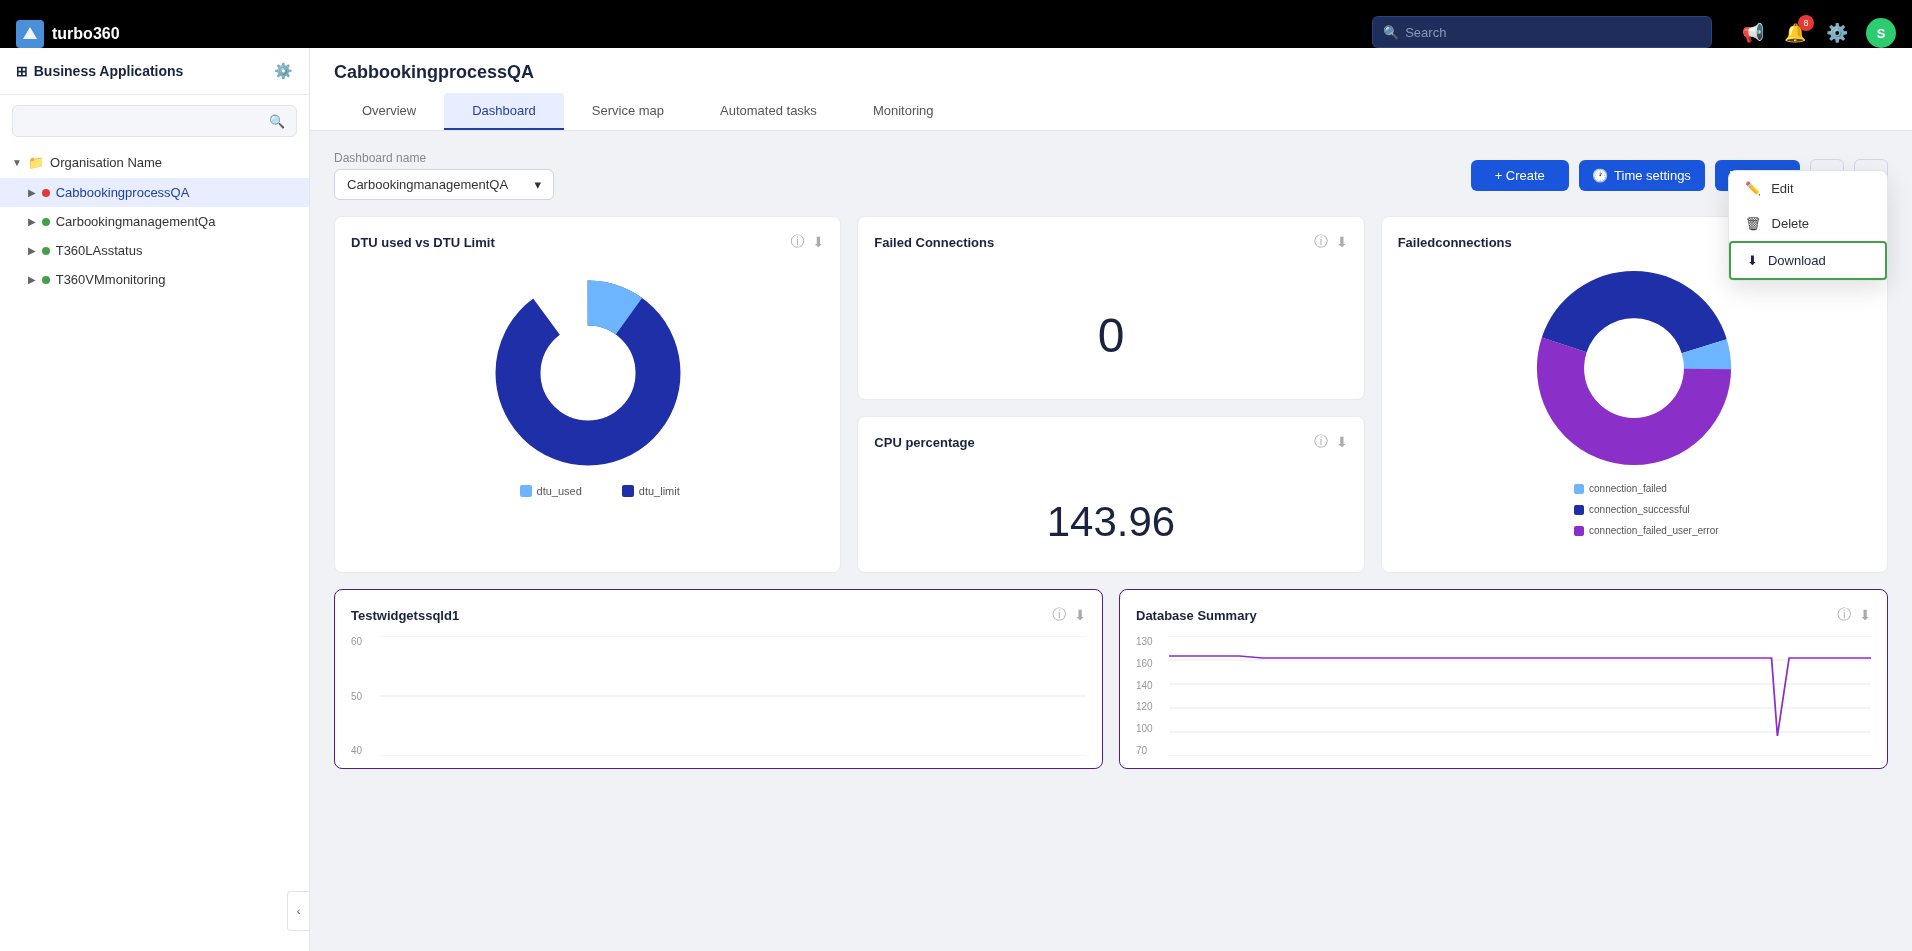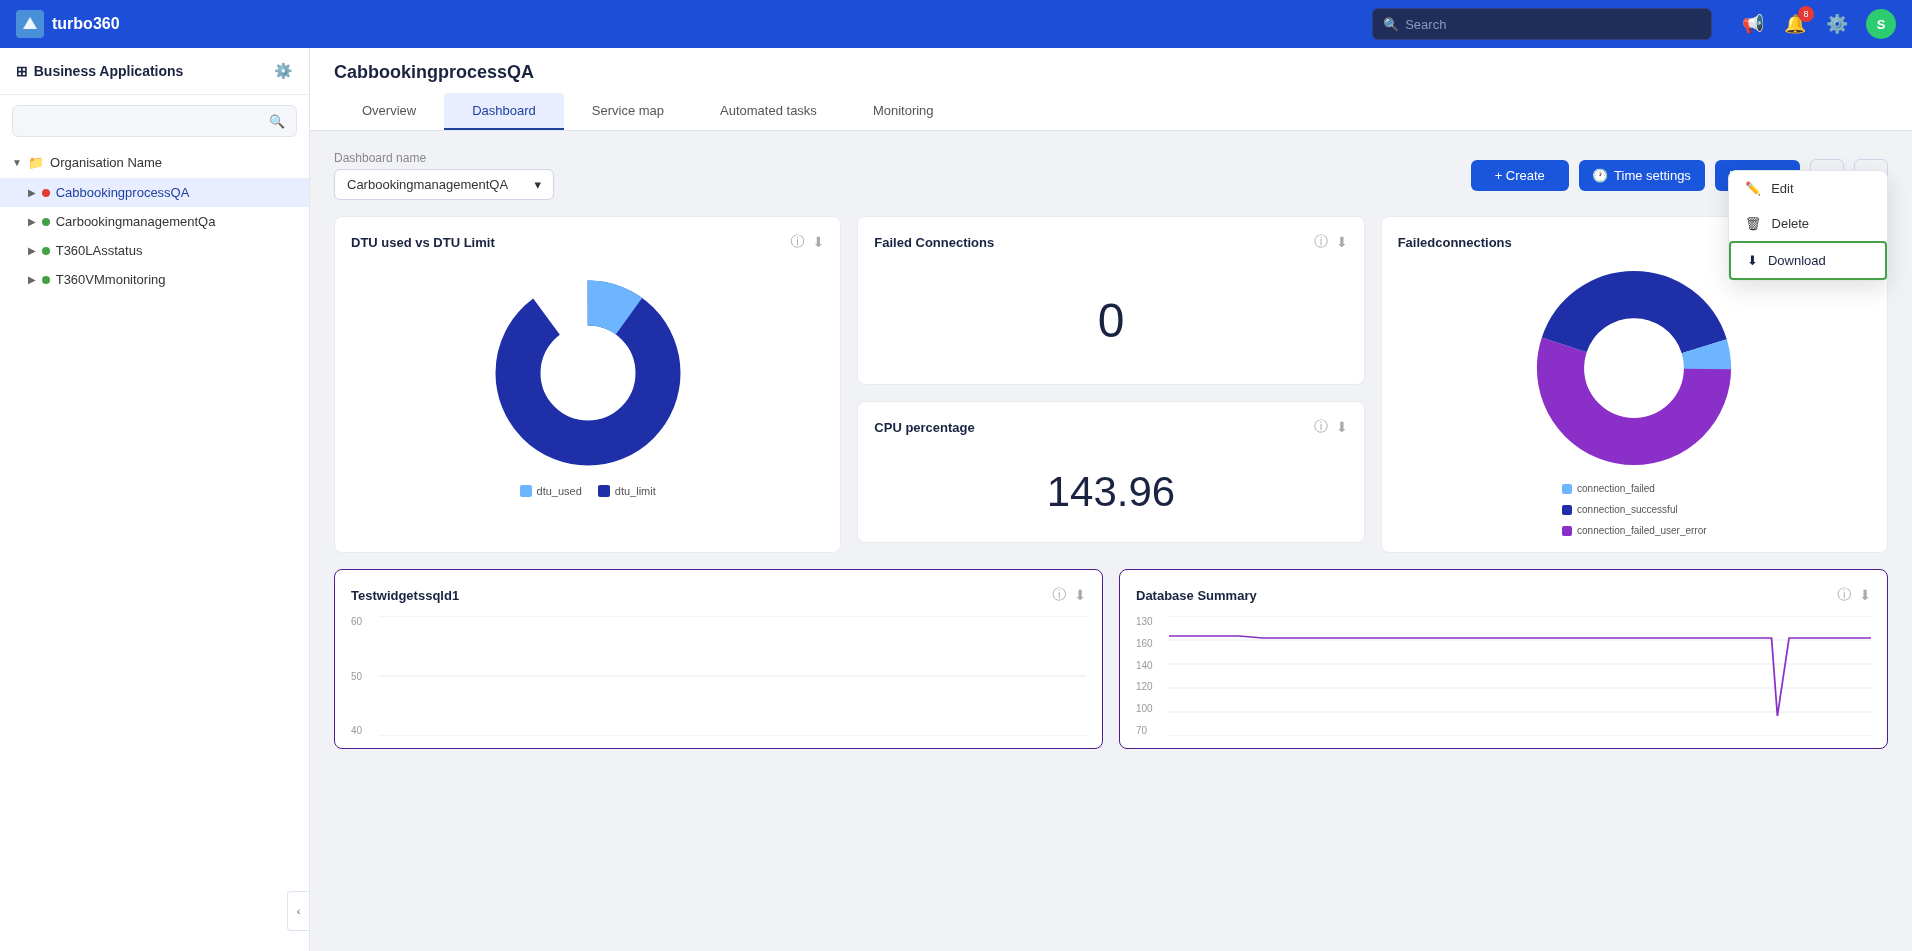--- a/index.html
+++ b/index.html
@@ -1,24 +1,24 @@
 <!DOCTYPE html>
 <html><head>
   <meta charset="utf-8">
   <style>
     * { box-sizing: border-box; margin: 0; padding: 0; font-family: -apple-system, BlinkMacSystemFont, 'Segoe UI', sans-serif; }
 
     body { background: #f0f2f5; height: 951px; overflow: hidden; }
 
     
     .top-nav {
-      background: #1d4ed8;
+      background: #000000;
       height: 48px;
       display: flex;
-      align-items: center;
+      align-items: flex-end;
       padding: 0 16px;
       gap: 12px;
       position: fixed;
       top: 0; left: 0; right: 0;
       z-index: 100;
     }
     .logo-area {
       display: flex;
       align-items: center;
       gap: 8px;
@@ -398,31 +398,33 @@
       display: flex;
       gap: 16px;
       margin-top: 12px;
       font-size: 11px;
       color: #555;
     }
     .legend-item {
       display: flex;
       align-items: flex-end;
       gap: 5px;
+      margin-left: 24px;
     }
     .legend-dot {
       width: 12px;
       height: 12px;
       border-radius: 2px;
     }
 
     
     .stat-widget {
       display: flex;
       flex-direction: column;
+      gap: 15px;
     }
     .stat-value {
       font-size: 48px;
       font-weight: 300;
       color: #1a2340;
       text-align: center;
       padding: 30px 0 20px;
     }
     .stat-value-sm {
       font-size: 42px;

